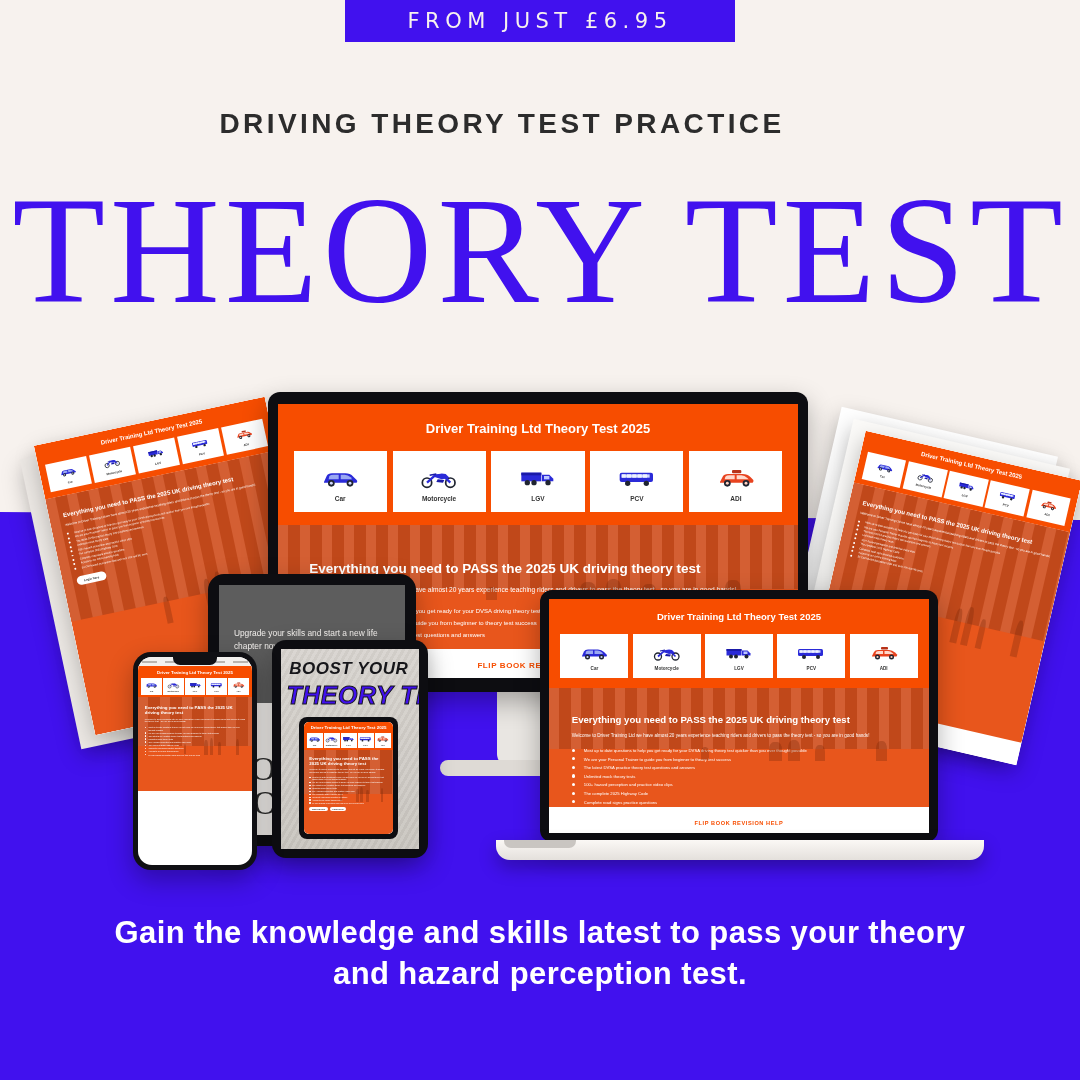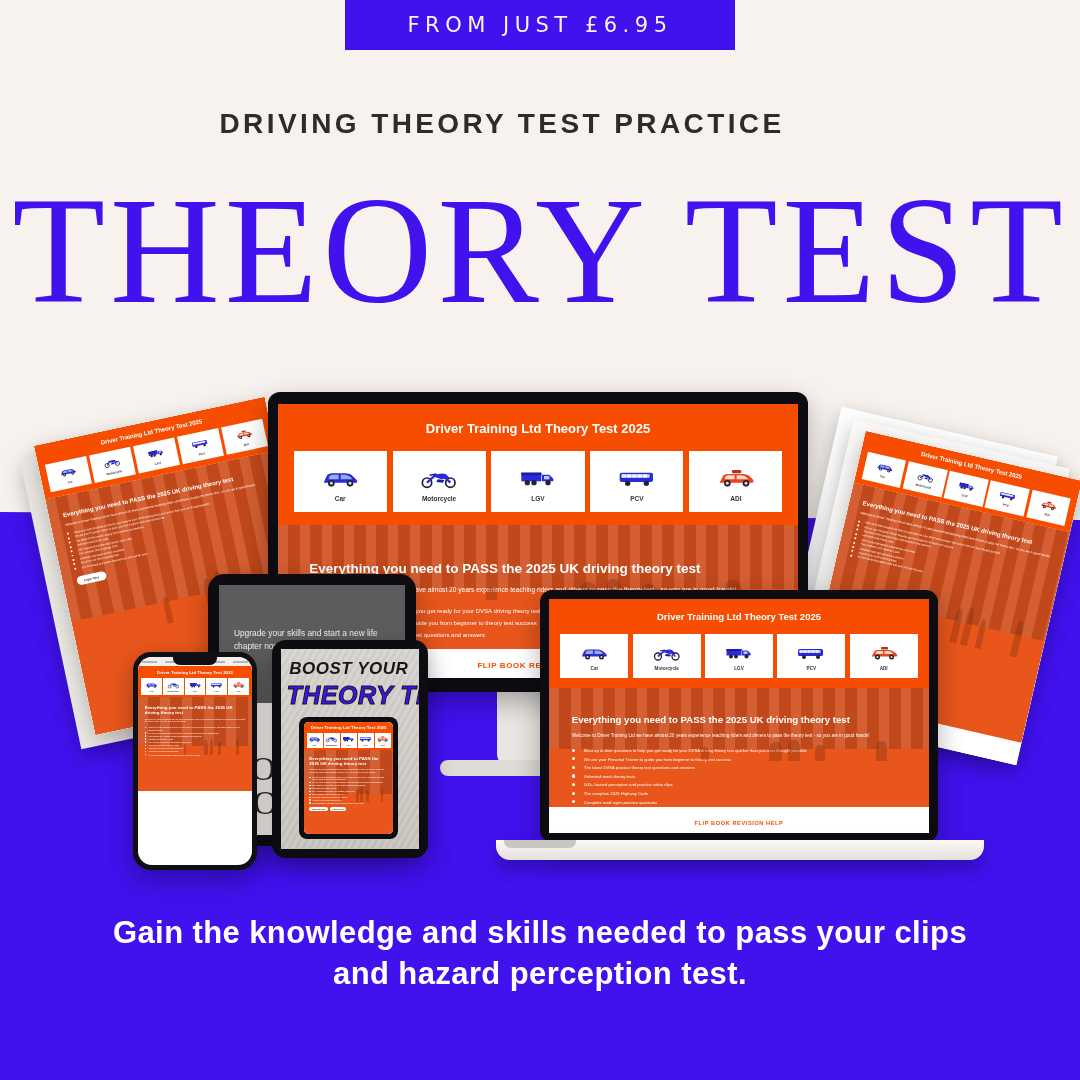--- a/index.html
+++ b/index.html
@@ -10,21 +10,21 @@
   }
   .stage{position:absolute;inset:0;width:1080px;height:1080px;overflow:hidden;}
 
   
   .bg-cream{position:absolute;left:0;top:0;width:1080px;height:524px;background:#f7f2ee;}
   .bg-blue{position:absolute;left:0;top:512px;width:1080px;height:568px;background:#4111ee;
            clip-path:polygon(0 0,1080px 8px,1080px 568px,0 568px);}
 
   
   .price-bar{
-    position:absolute;left:345px;top:0;width:390px;height:50px;background:#4111ee;
+    position:absolute;left:345px;top:0;width:390px;height:42px;background:#4111ee;
     display:flex;align-items:center;justify-content:center;
   }
   .price-bar span{
     color:#f7f2ee;font-size:21px;letter-spacing:5.5px;font-weight:400;
     font-family:"DejaVu Sans",sans-serif;
   }
 
   
   .eyebrow{
     position:absolute;left:0;top:108px;width:1004px;text-align:center;
@@ -932,15 +932,15 @@
           <div class="site-foot">
             <span>FLIP BOOK REVISION HELP</span>
           </div>
         </div>
       </div>
     </div>
   </div>
   <div class="lap-base"></div>
   <div class="lap-notch"></div>
 
-  <div class="tagline">Gain the knowledge and skills needed to pass your clips and hazard perception test.</div>
+  <div class="tagline">Gain the knowledge and skills latest to pass your theory and hazard perception test.</div>
 
 </div>
 
 </body></html>

